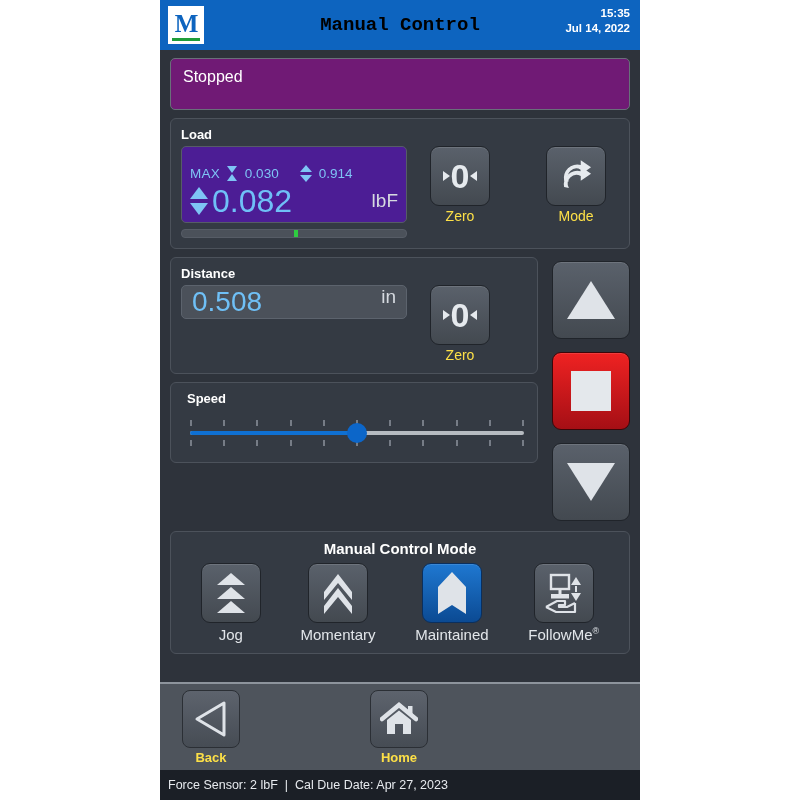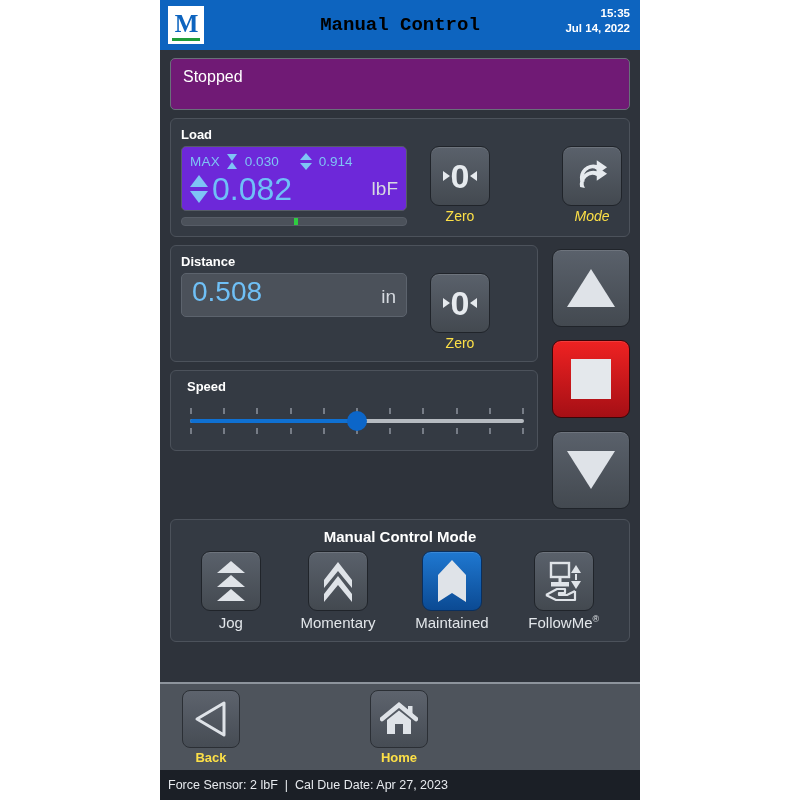--- a/index.html
+++ b/index.html
@@ -71,22 +71,22 @@
   }
   .panel-label {
     color: #ffffff; font-size: 13px; font-weight: 700;
     margin-bottom: 4px;
   }
 
   
   .load-row { display: flex; align-items: flex-start; gap: 0; }
   .load-left { flex: 0 0 226px; }
   .readout-box {
-    background: #6d28d9; border: 1px solid #565c66; border-radius: 5px;
-    padding: 4px 8px 3px 8px;
+    background: #4c1d95; border: 1px solid #565c66; border-radius: 5px;
+    padding: 16px 8px 3px 8px;
   }
   .load-minmax {
     display: flex; align-items: center; gap: 7px;
     color: #7ec4f5; font-size: 13.5px; height: 20px;
   }
   .load-minmax .maxlbl { font-size: 13.5px; letter-spacing:.2px;}
   .load-main {
     display: flex; align-items: center; height: 36px;
   }
   .load-value {
@@ -150,21 +150,21 @@
     border-bottom: 5px solid transparent;
   }
   .zero-glyph .tri-r { border-left: 7px solid #e6eaee; margin-right: 1px;}
   .zero-glyph .tri-l { border-right: 7px solid #e6eaee; margin-left: 1px;}
 
   
   .dist-row { display: flex; align-items: flex-start; }
   .dist-box {
     flex: 0 0 226px;
     background: #4b515a; border: 1px solid #5c636d; border-radius: 5px;
-    height: 44px; display: flex; align-items: flex-end; padding: 8px 10px;
+    height: 34px; display: flex; align-items: flex-start; padding: 0 10px;
   }
   .dist-value { color: #6fc0f7; font-size: 28px; }
   .dist-unit { margin-left: auto; color: #d6dae0; font-size: 19px; }
 
   
   .speed-row { display: flex; align-items: center; }
   .speed-box {
     width: 178px; height: 46px;
     background: #5a6069; border: 1px solid #6b727c; border-radius: 5px;
     display: flex; align-items: center; padding: 0 10px;
@@ -266,21 +266,21 @@
 
         <div class="btn-col" style="margin-left:23px;">
           <div class="sqbtn">
             <span class="zero-glyph">
               <i class="tri-r"></i>0<i class="tri-l"></i>
             </span>
           </div>
           <div class="btn-caption">Zero</div>
         </div>
 
-        <div class="btn-col" style="margin-left:72px;font-style:italic;">
+        <div class="btn-col" style="margin-left:56px;">
           <div class="sqbtn">
             <svg width="38" height="38" viewBox="0 0 48 48">
               <path d="M9 30 A17 17 0 0 1 30 10 L30 4 L43 13 L30 22 L30 16 A11 11 0 0 0 15 31 Z" fill="#e6eaee"></path>
               <path d="M39 18 A17 17 0 0 1 18 38 L18 44 L5 35 L18 26 L18 32 A11 11 0 0 0 33 17 Z" fill="#e6eaee" transform="rotate(180 24 28)"></path>
             </svg>
           </div>
           <div class="btn-caption">Mode</div>
         </div>
       </div>
     </div>

